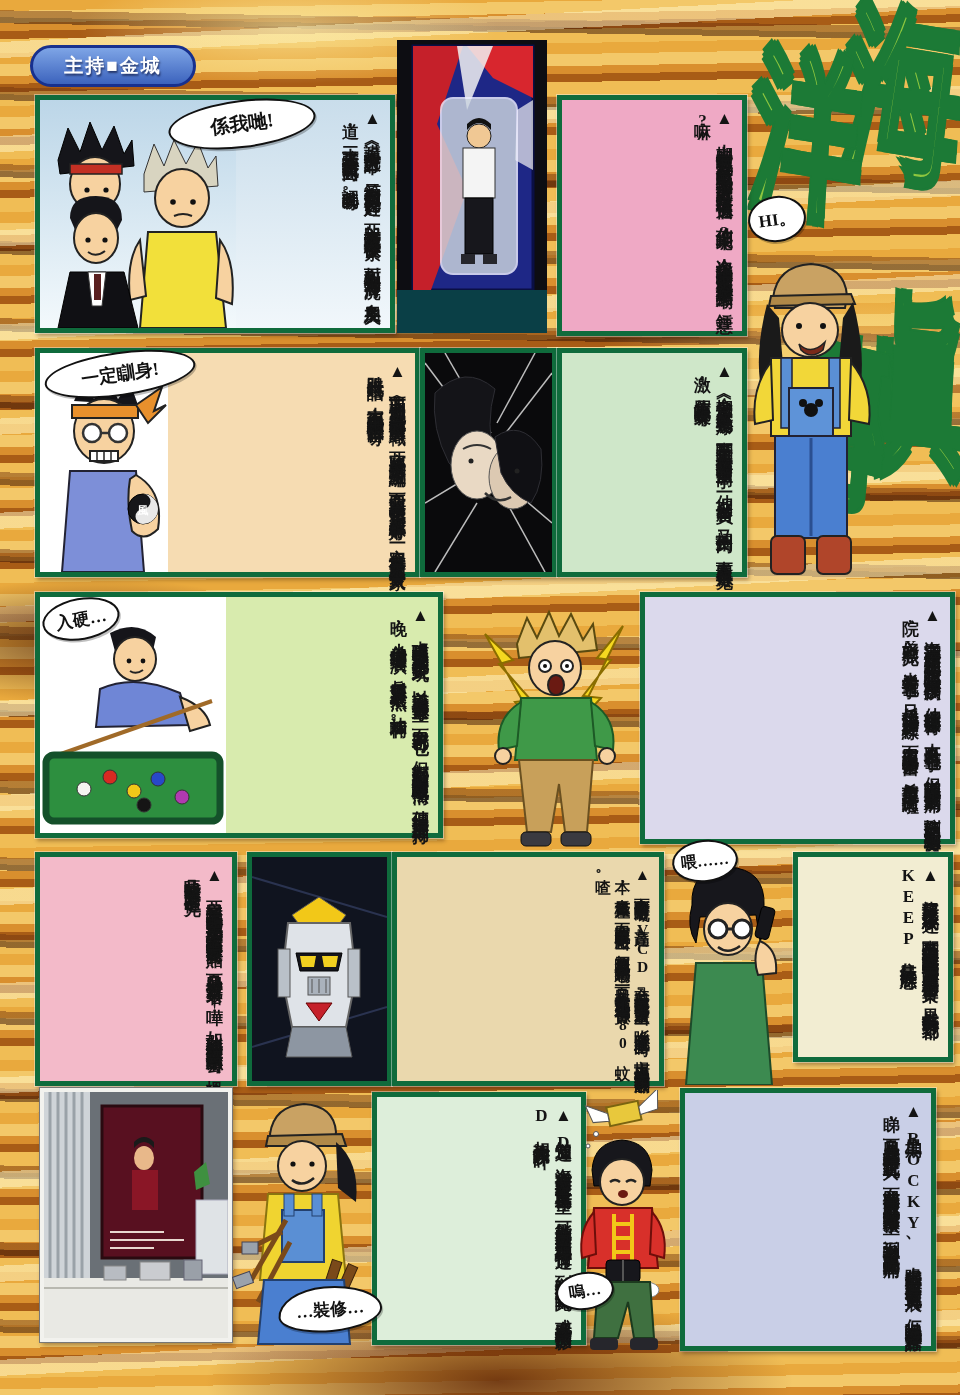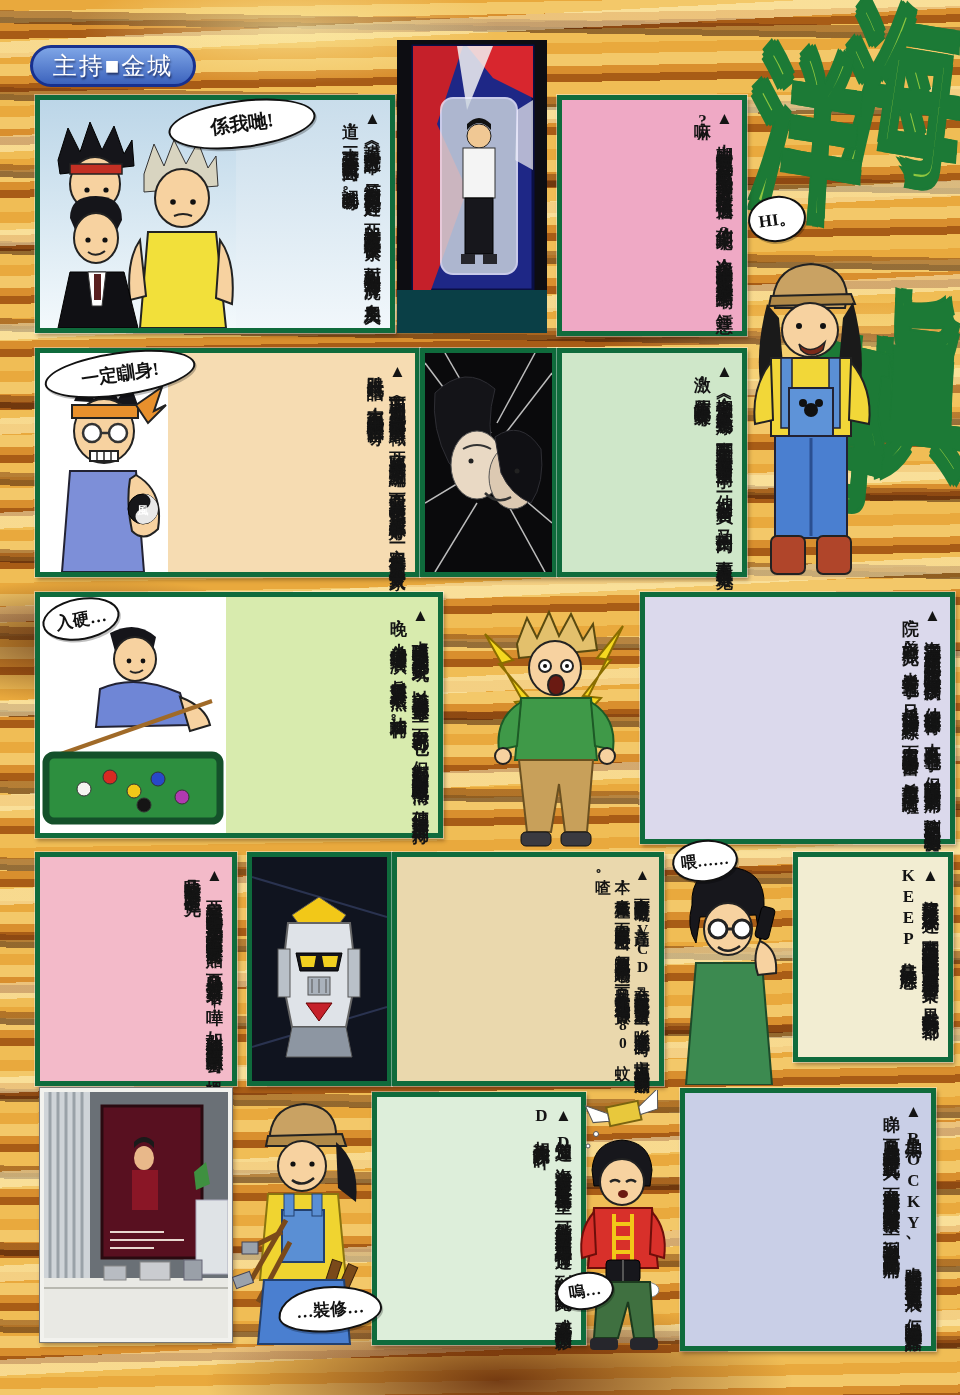--- a/index.html
+++ b/index.html
@@ -26,21 +26,21 @@
   .t-green{background:#cfe7c9}
   .t-lime{background:#d8ebae}
   .t-lav{background:#dbd9ec}
   .t-pink2{background:#f3bac9}
   .t-tan{background:#ead8ad}
   .t-cream{background:#f2edd2}
   .t-mint{background:#ddeeda}
   .t-lav2{background:#c9cfe7}
   .badge{position:absolute;left:30px;top:45px;width:166px;height:42px;
     background:linear-gradient(180deg,#7ea5e6,#3c63bd);border:3px solid #17308e;border-radius:22px;
-    color:#fff;font-family:"Liberation Sans","DejaVu Sans",sans-serif;font-weight:normal;font-size:24px;
+    color:#fff;font-family:"Liberation Sans","DejaVu Sans",sans-serif;font-weight:bold;font-size:19px;
     display:flex;align-items:center;justify-content:center;letter-spacing:2px;text-shadow:1px 2px 2px rgba(0,0,30,.55)}
   .graffiti{position:absolute;font-family:"DejaVu Sans","Liberation Sans",sans-serif;font-weight:bold;
     color:#8dc63f;-webkit-text-stroke:4px #1c7a36;
     text-shadow:3px 3px 0 #1c7a36,-3px 3px 0 #1c7a36,3px -3px 0 #1c7a36,-3px -3px 0 #1c7a36;line-height:.9}
   .bubble{position:absolute;background:#fff;border:2.5px solid #111;border-radius:50%;
     display:flex;align-items:center;justify-content:center;text-align:center;
     font-family:"Liberation Serif","DejaVu Serif",serif;font-weight:bold;color:#111;z-index:30;
     box-shadow:1px 2px 0 rgba(0,0,0,.25)}
   .freeart{position:absolute}
   .photo{position:absolute;border:4px solid #f2f2ee;box-shadow:0 0 0 1px #777, 2px 3px 5px rgba(40,15,0,.4)}

